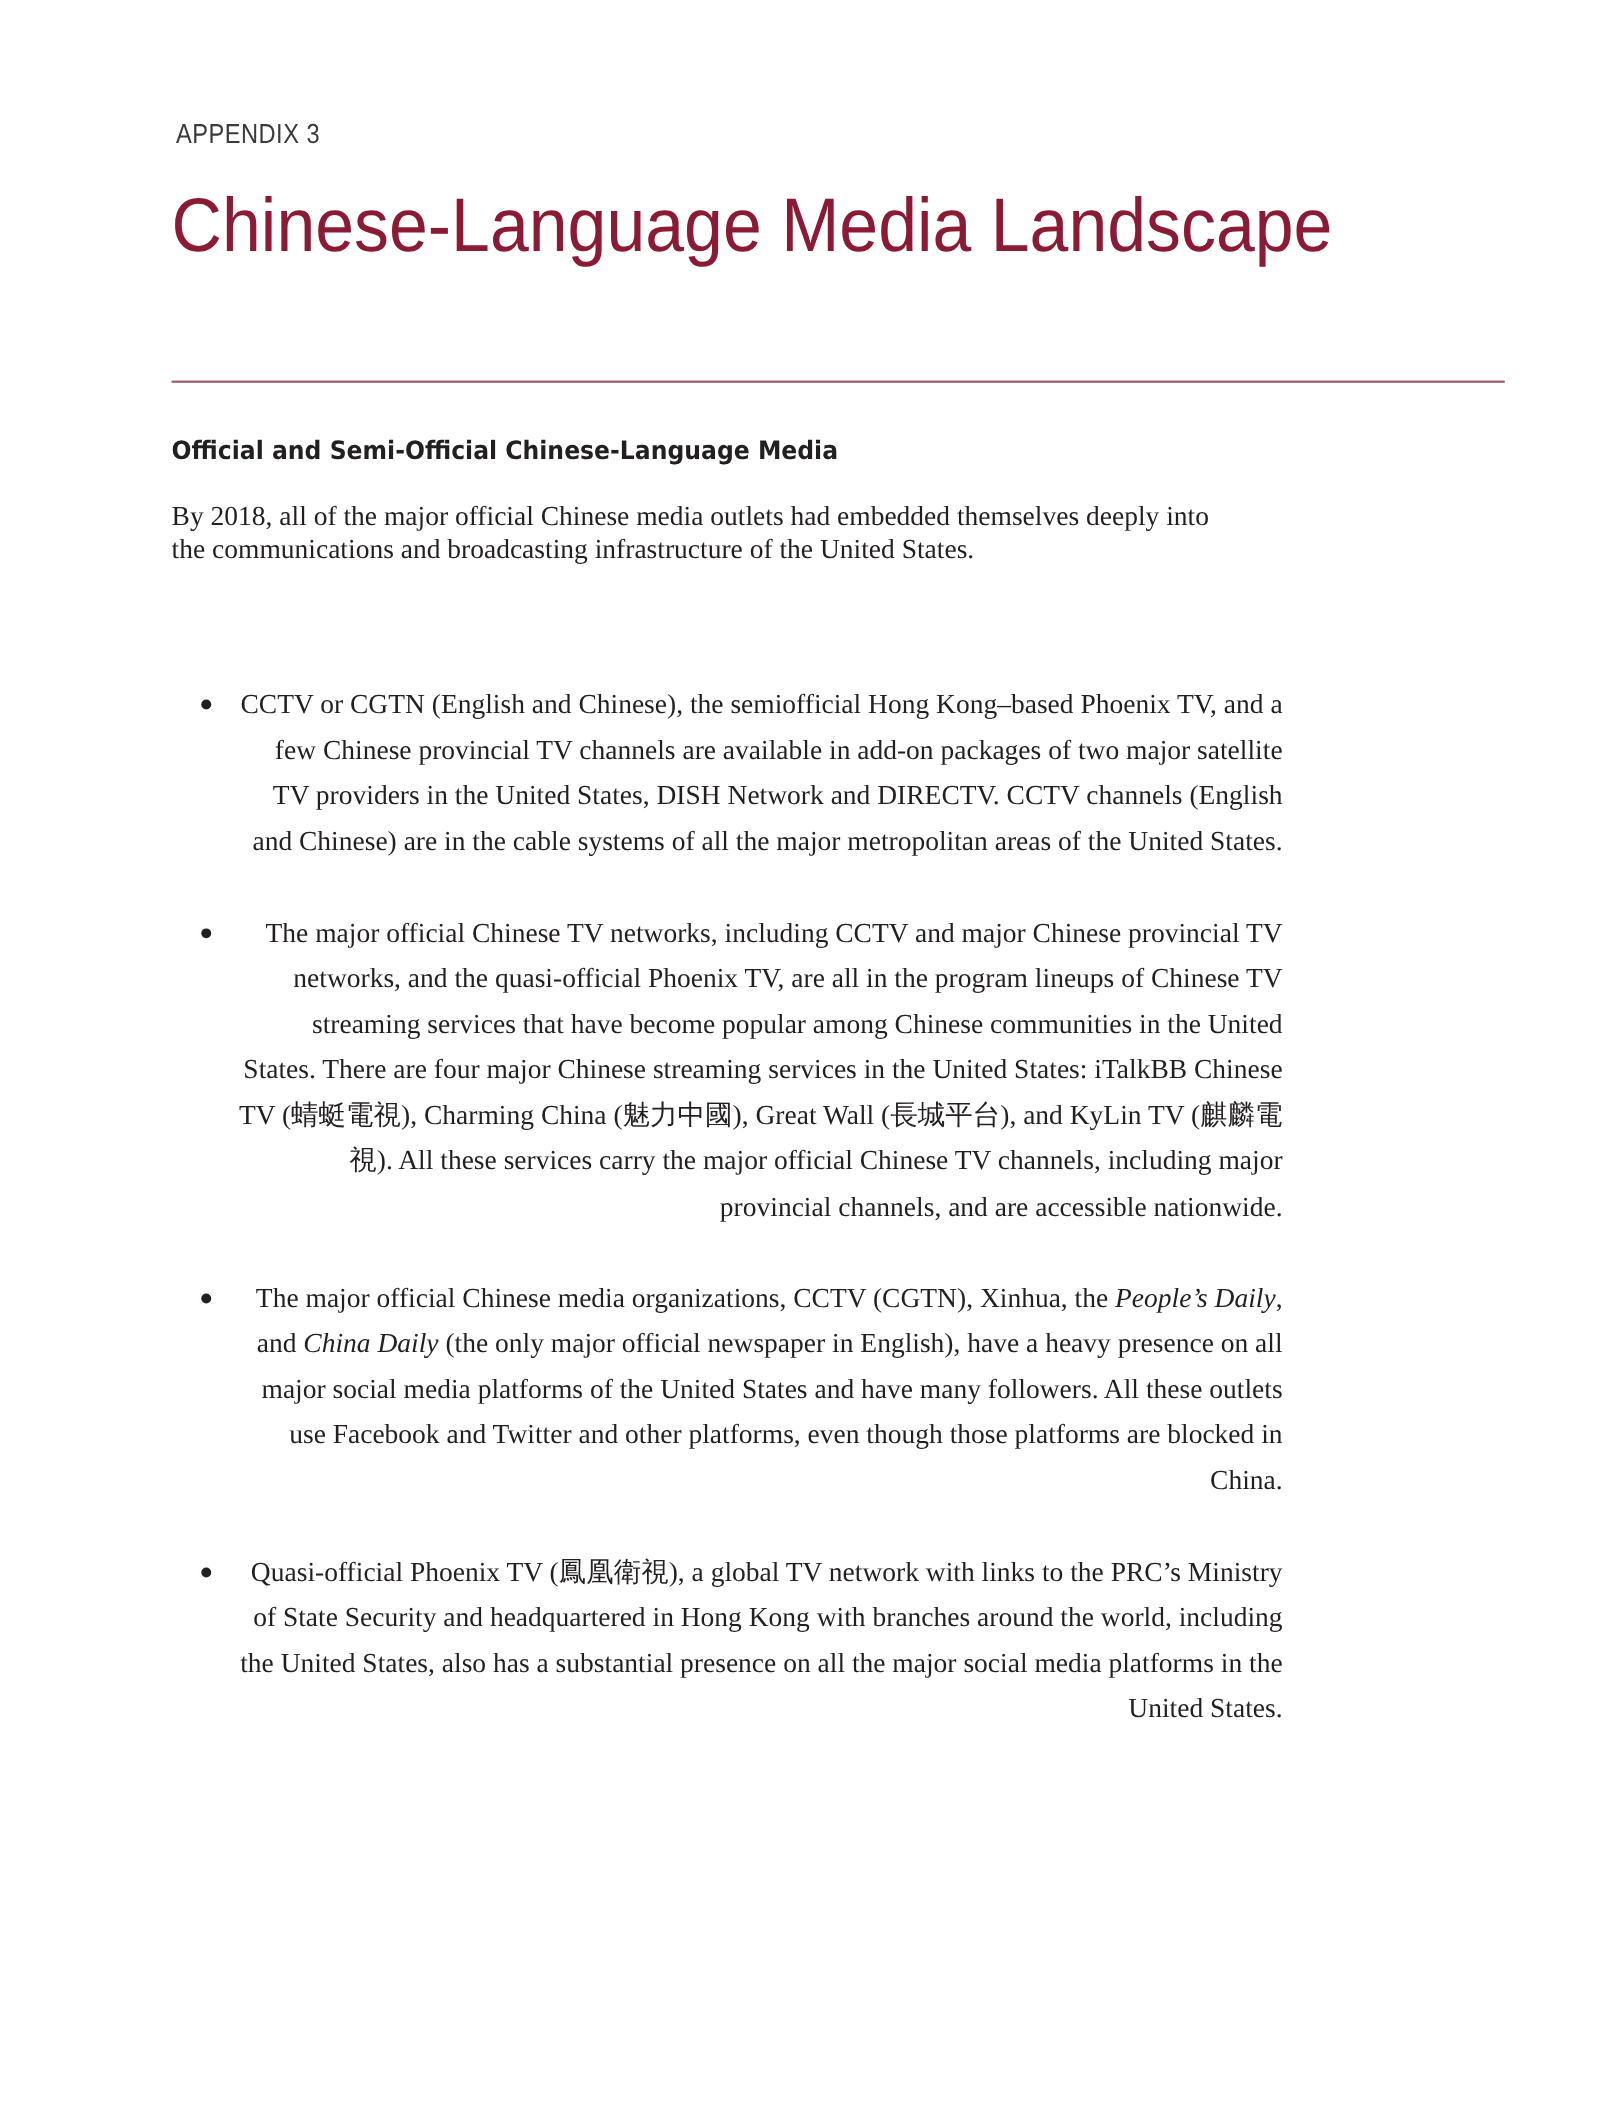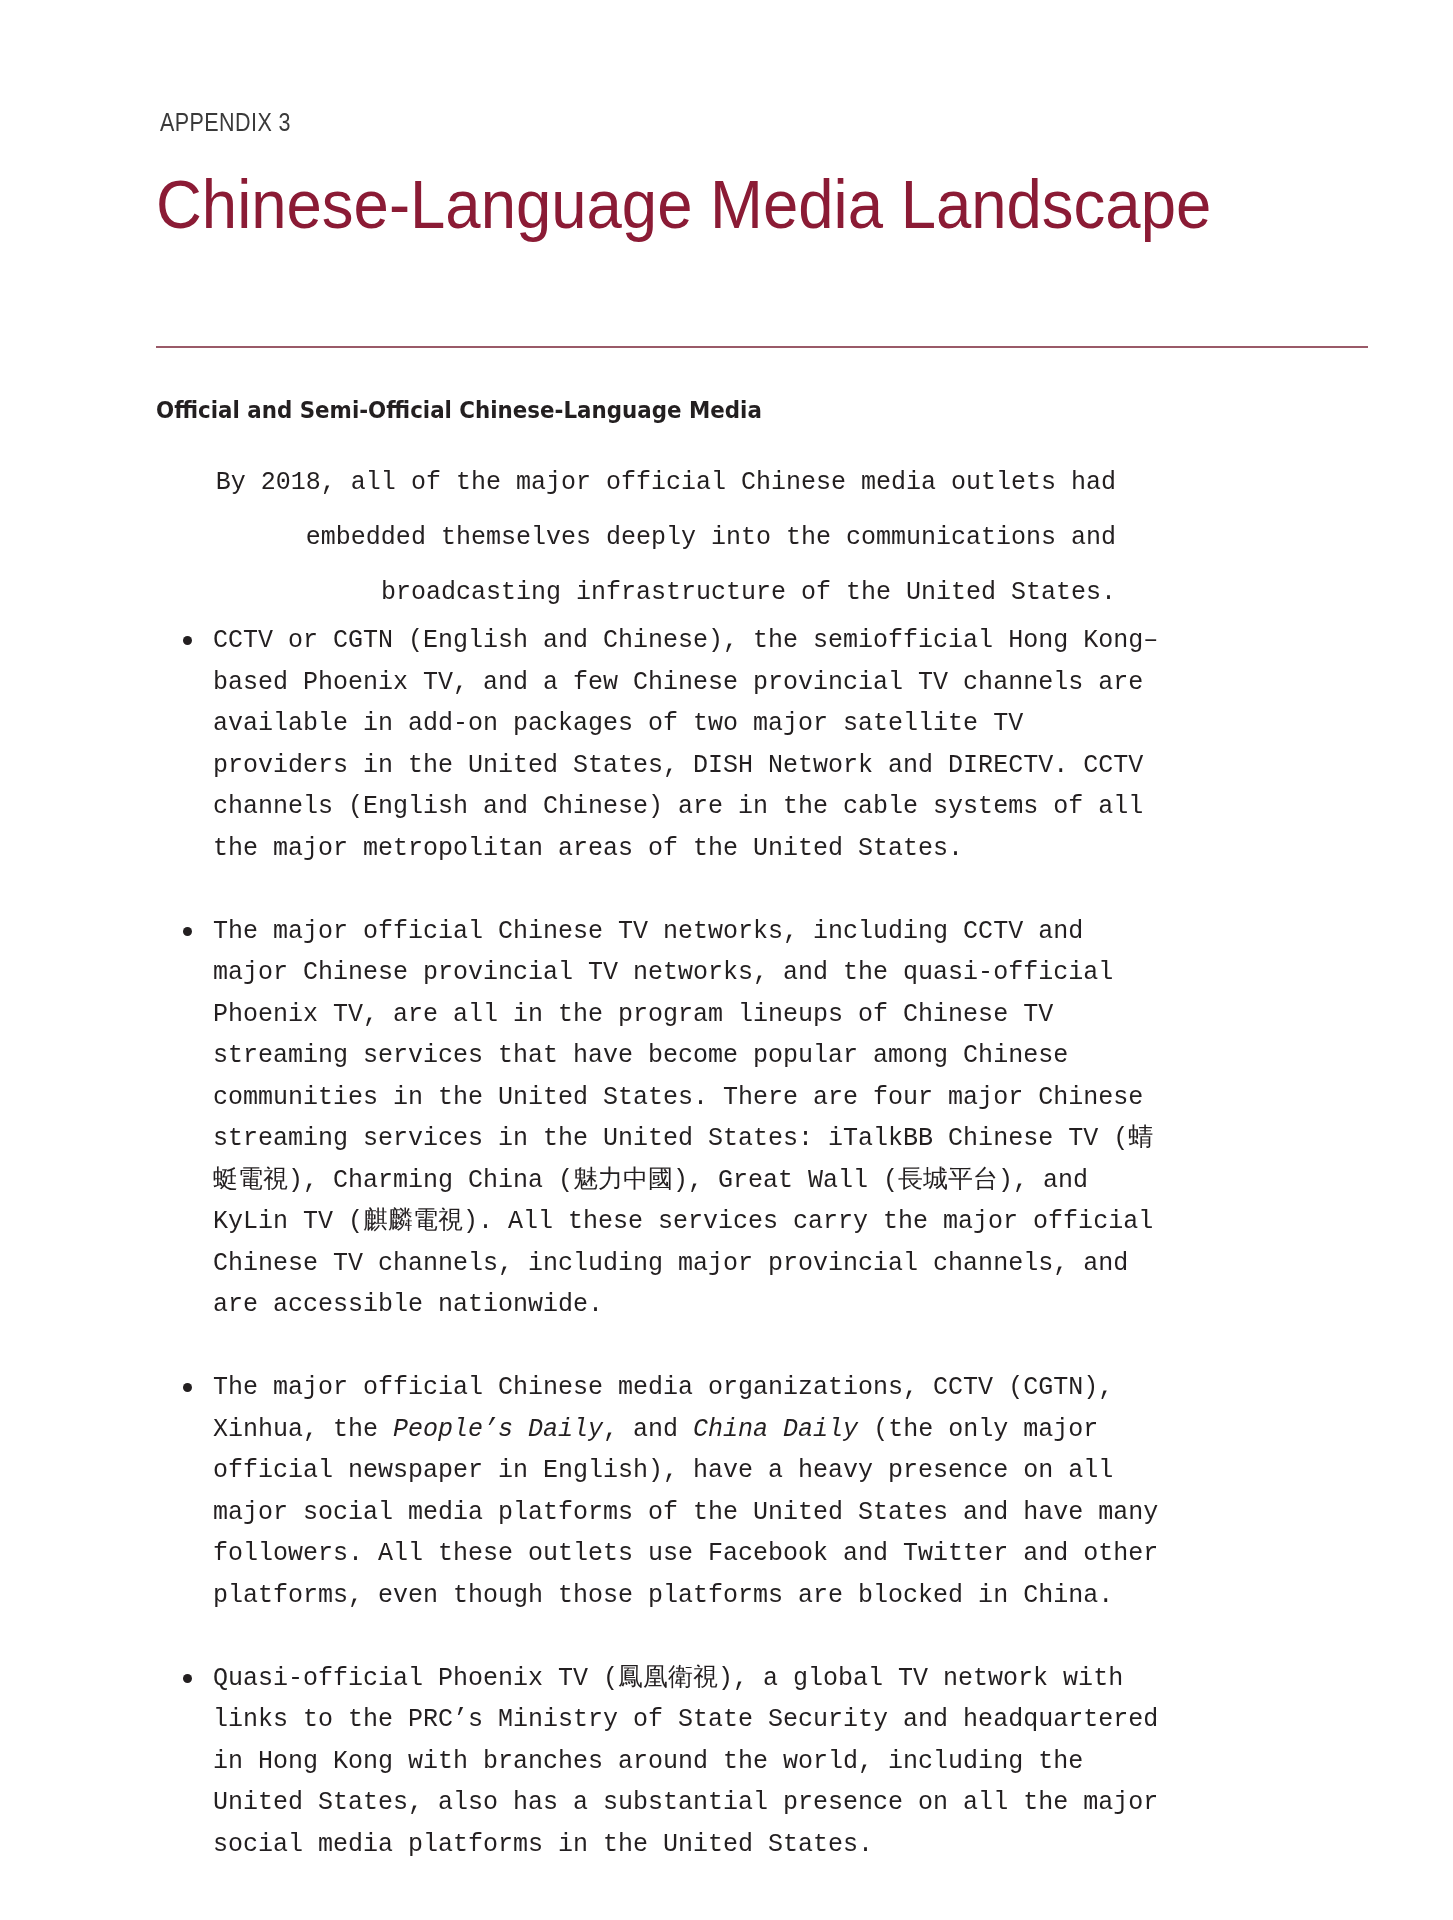--- a/index.html
+++ b/index.html
@@ -65,44 +65,44 @@
       margin: 0;
       transform: scaleX(0.93);
       transform-origin: left center;
       white-space: nowrap;
     }
     .intro {
       position: absolute;
       left: 156px;
       top: 455px;
       width: 960px;
-      font-family: Liberation Mono, monospace;
+      font-family: Liberation Serif, serif;
       font-size: 25px;
-      line-height: 55px;
+      line-height: 30px;
       margin: 0;
       color: #231f20;
-      text-align: right;
     }
     .bullets {
       position: absolute;
       left: 156px;
       top: 620px;
       width: 1010px;
       margin: 0;
       padding: 0;
       list-style: none;
     }
     .bullet-item {
       position: relative;
       padding-left: 57px;
-      font-family: Liberation Mono, monospace;
+      font-family: Liberation Serif, serif;
       font-size: 25px;
       line-height: 41.5px;
       color: #231f20;
       margin-bottom: 41.5px;
+      text-align: right;
     }
     .bullet-dot {
       position: absolute;
       left: 27px;
       top: 16px;
       width: 9px;
       height: 9px;
       border-radius: 50%;
       background: #231f20;
     }

